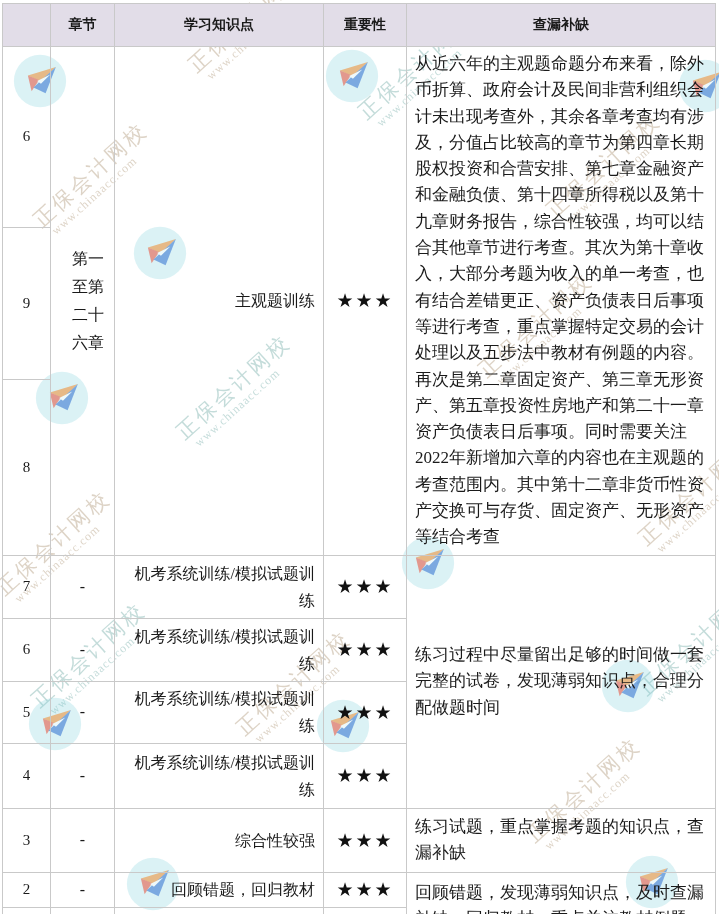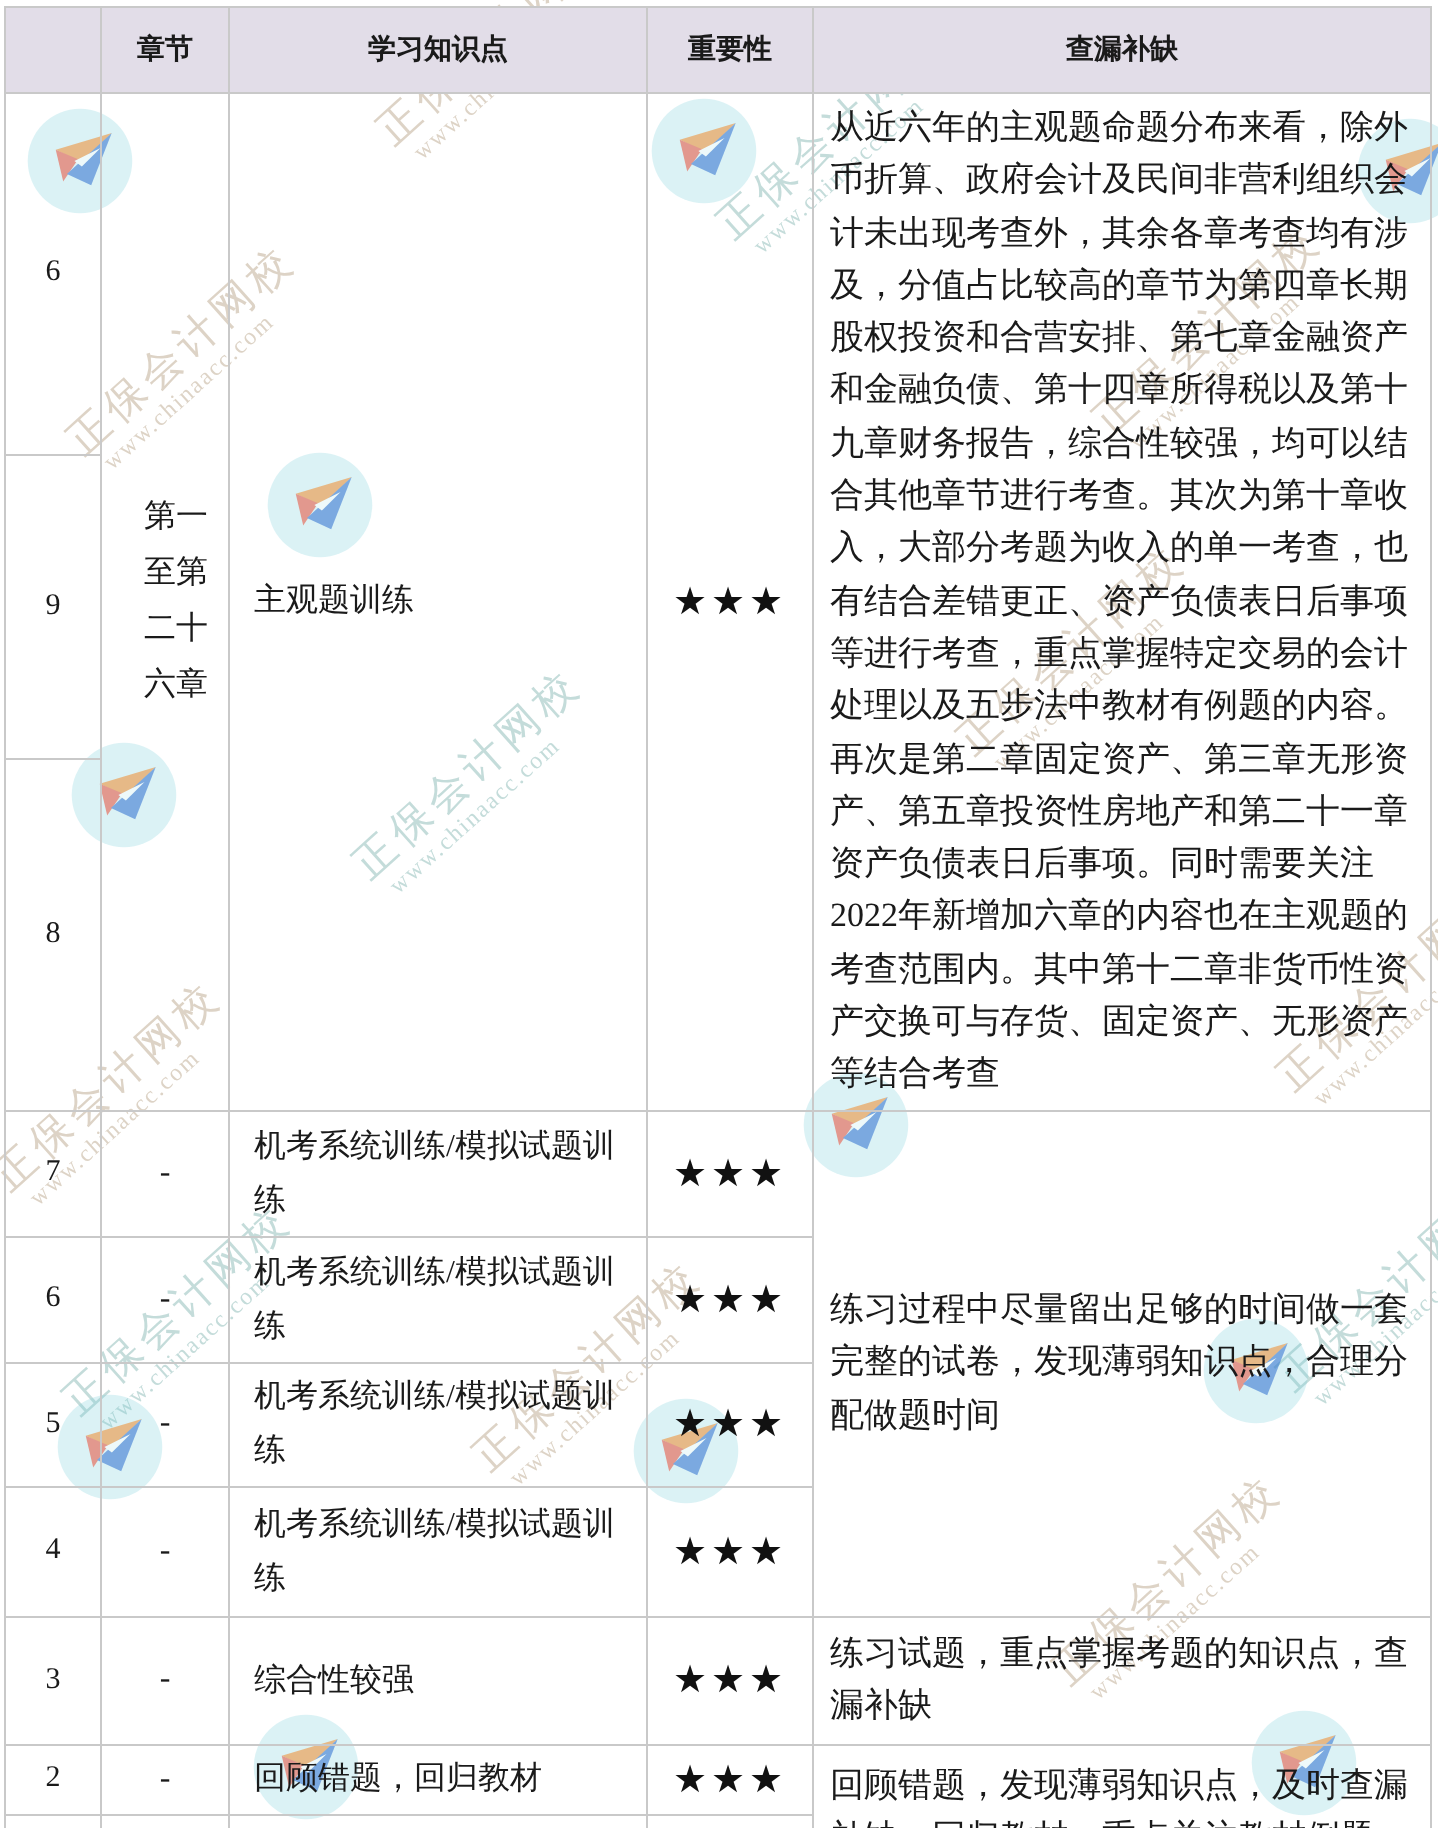--- a/index.html
+++ b/index.html
@@ -35,21 +35,21 @@
     border:1px solid var(--border);vertical-align:middle;
     font-size:16px;overflow:hidden;background:transparent;
   }
   thead th{
     background:var(--header-bg);font-size:14px;font-weight:bold;
     text-align:center;height:42px;padding:0;
   }
   td.c-num{text-align:center;font-size:15px;padding:0;}
   td.c-chapter{text-align:center;padding:0 21px;}
   .chapter-inner{display:inline-block;width:34px;line-height:28px;text-align:left;word-break:break-all;font-size:16px;}
-  td.c-knowledge{text-align:left;padding:2px 8px 2px 12px;line-height:27px;}
+  td.c-knowledge{text-align:right;padding:2px 8px 2px 12px;line-height:27px;}
   td.c-stars{text-align:center;font-size:19px;letter-spacing:2px;color:var(--star);padding:0;}
   td.c-reminder{text-align:left;padding:4px 8px;font-size:17px;line-height:26.3px;}
   col.w-num{width:48px;} col.w-chapter{width:64px;} col.w-knowledge{width:209px;}
   col.w-stars{width:83px;} col.w-reminder{width:309px;}
 </style>
 </head>
 <body>
 
 <div class="page">
   <div class="wm-layer" id="wm-layer">

